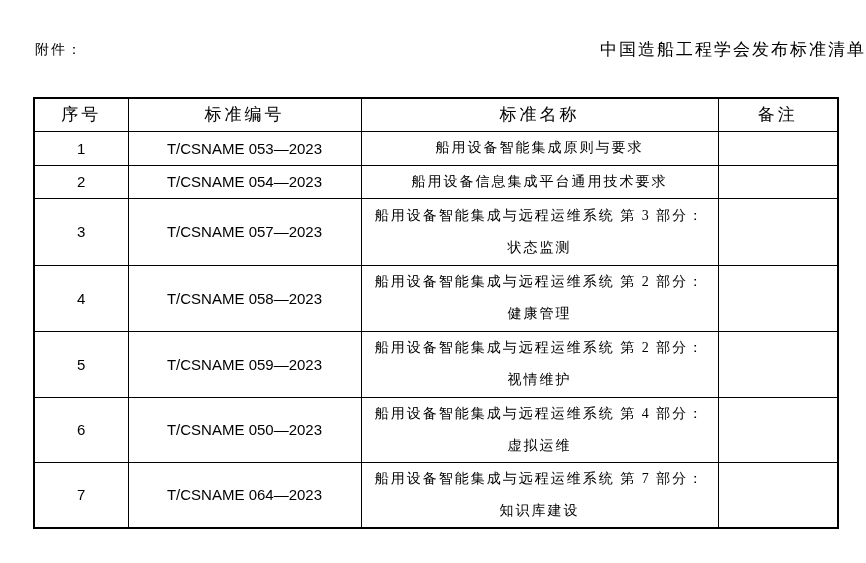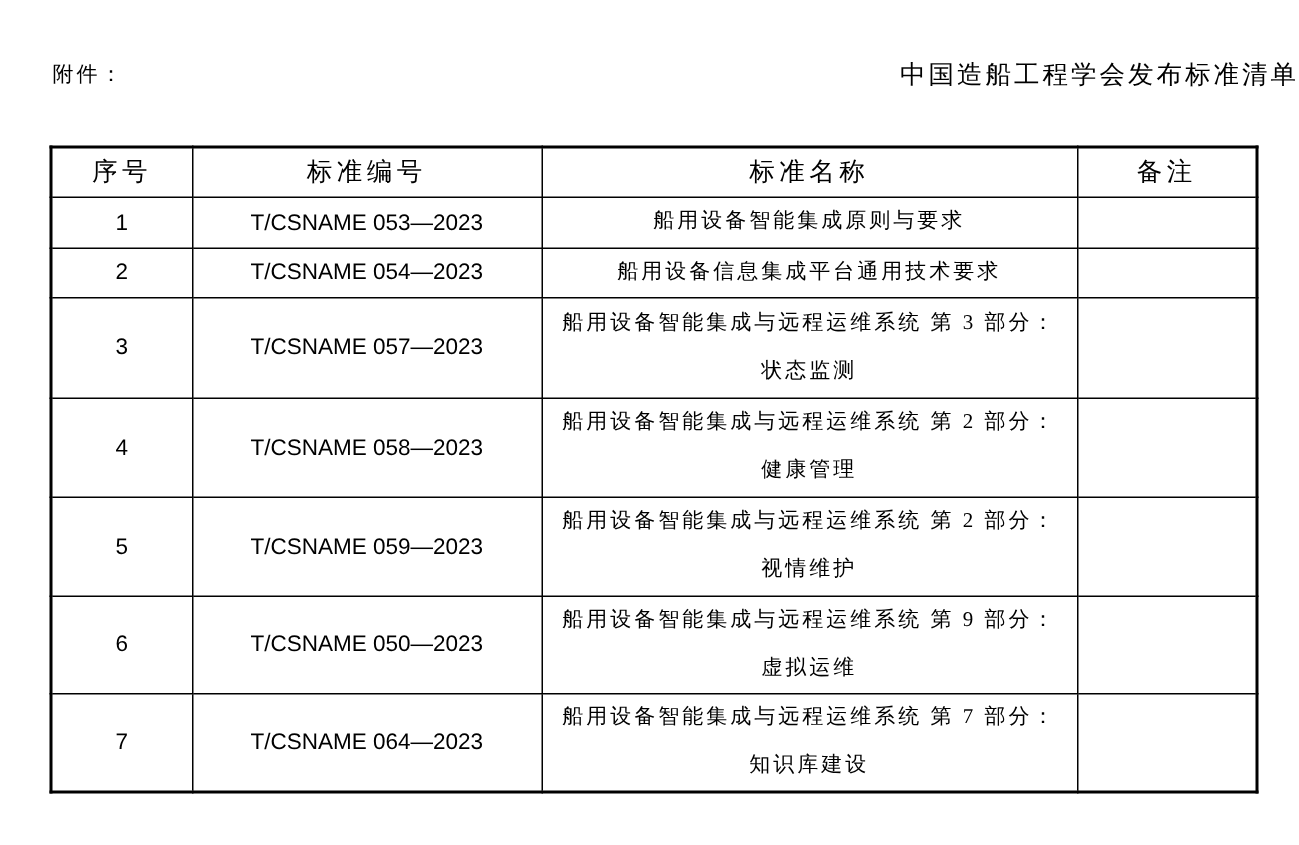--- a/index.html
+++ b/index.html
@@ -128,21 +128,21 @@
         <td class="seq-cell">5</td>
         <td class="code-cell">T/CSNAME 059—2023</td>
         <td class="name-cell">船用设备智能集成与远程运维系统 第 2 部分：
 视情维护</td>
         <td class="remark-cell"></td>
       </tr>
 
       <tr class="r6">
         <td class="seq-cell">6</td>
         <td class="code-cell">T/CSNAME 050—2023</td>
-        <td class="name-cell">船用设备智能集成与远程运维系统 第 9 部分：
+        <td class="name-cell">船用设备智能集成与远程运维系统 第 4 部分：
 虚拟运维</td>
         <td class="remark-cell"></td>
       </tr>
 
       <tr class="r7">
         <td class="seq-cell">7</td>
         <td class="code-cell code-top">T/CSNAME 064—2023</td>
         <td class="name-cell">船用设备智能集成与远程运维系统 第 7 部分：
 知识库建设</td>
         <td class="remark-cell"></td>

